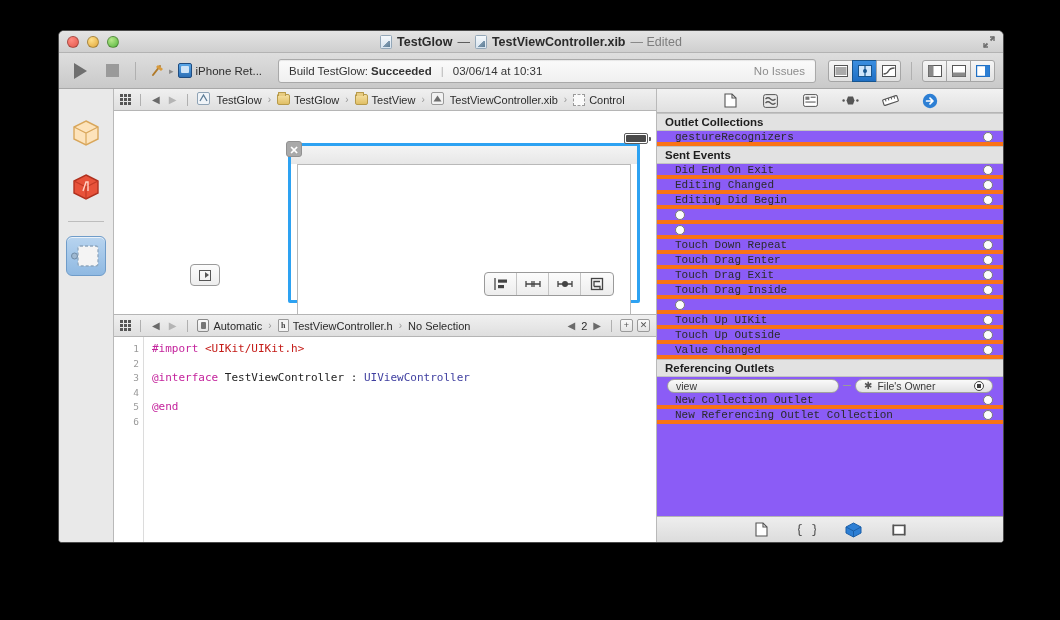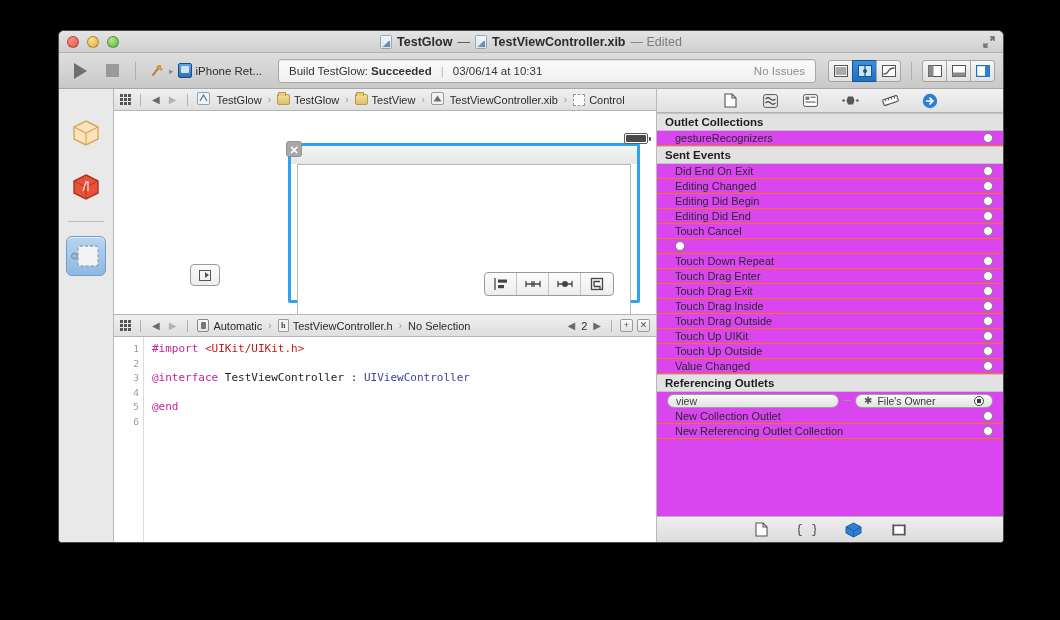--- a/index.html
+++ b/index.html
@@ -190,29 +190,30 @@
   .cls { color: #3f3fa0; }
   .pre { color: #c4239c; margin-top: 29px; }
 
   
   .inspector { width: 346px; display: flex; flex-direction: column; background: #f0f0f0; }
   .insp-tabs {
     height: 24px; background: linear-gradient(#f2f2f2,#e0e0e0); border-bottom: 1px solid #b5b5b5;
     display: flex; align-items: center; justify-content: center; gap: 20px;
   }
   .insp-tab { width: 20px; height: 18px; display: flex; align-items: center; justify-content: center; cursor: pointer; color: #5a5a5a; }
-  .insp-body { flex: 1; overflow: hidden; background: #d946ef; }
+  .insp-body { flex: 1; overflow: hidden; background: #8b5cf6; }
   .sec-head {
     background: #e2e2e2; border-top: 1px solid #c3c3c3; border-bottom: 1px solid #c3c3c3;
     font-size: 11.5px; font-weight: bold; color: #1d1d1d; padding: 2px 8px;
   }
   .row {
     display: flex; align-items: center; height: 15px;
     font-size: 11px; color: #2a2a2a; padding: 0 10px 0 18px;
-    border-bottom: 1px solid #f97316;
+    border-bottom: 4px solid #f97316;
+    font-family: Liberation Mono, monospace;
   }
   .row .label { flex: 1; }
   .dot {
     width: 10px; height: 10px; border-radius: 50%; border: 1.2px solid #7a7a7a; background: #fdfdfd;
     cursor: pointer; flex: none;
   }
   .dot.filled { border-color: #444; background: radial-gradient(circle, #3c3c3c 0 38%, #fdfdfd 40% 100%); }
   .conn-row { display: flex; align-items: center; height: 17px; padding: 1px 10px 1px 10px; gap: 4px; }
   .pill {
     height: 14px; border: 1px solid #a0a0a0; border-radius: 7px;
@@ -563,25 +564,20 @@
             </div>
             <div class="row">
               <span class="label">Editing Changed</span>
               <span class="dot"></span>
             </div>
             <div class="row">
               <span class="label">Editing Did Begin</span>
               <span class="dot"></span>
             </div>
             <div class="row">
-              <span class="label">Editing Did End</span>
-              <span class="dot"></span>
-            </div>
-            <div class="row">
-              <span class="label">Touch Cancel</span>
               <span class="dot"></span>
             </div>
             <div class="row">
               <span class="dot"></span>
             </div>
             <div class="row">
               <span class="label">Touch Down Repeat</span>
               <span class="dot"></span>
             </div>
             <div class="row">
@@ -590,21 +586,20 @@
             </div>
             <div class="row">
               <span class="label">Touch Drag Exit</span>
               <span class="dot"></span>
             </div>
             <div class="row">
               <span class="label">Touch Drag Inside</span>
               <span class="dot"></span>
             </div>
             <div class="row">
-              <span class="label">Touch Drag Outside</span>
               <span class="dot"></span>
             </div>
             <div class="row">
               <span class="label">Touch Up UIKit</span>
               <span class="dot"></span>
             </div>
             <div class="row">
               <span class="label">Touch Up Outside</span>
               <span class="dot"></span>
             </div>

